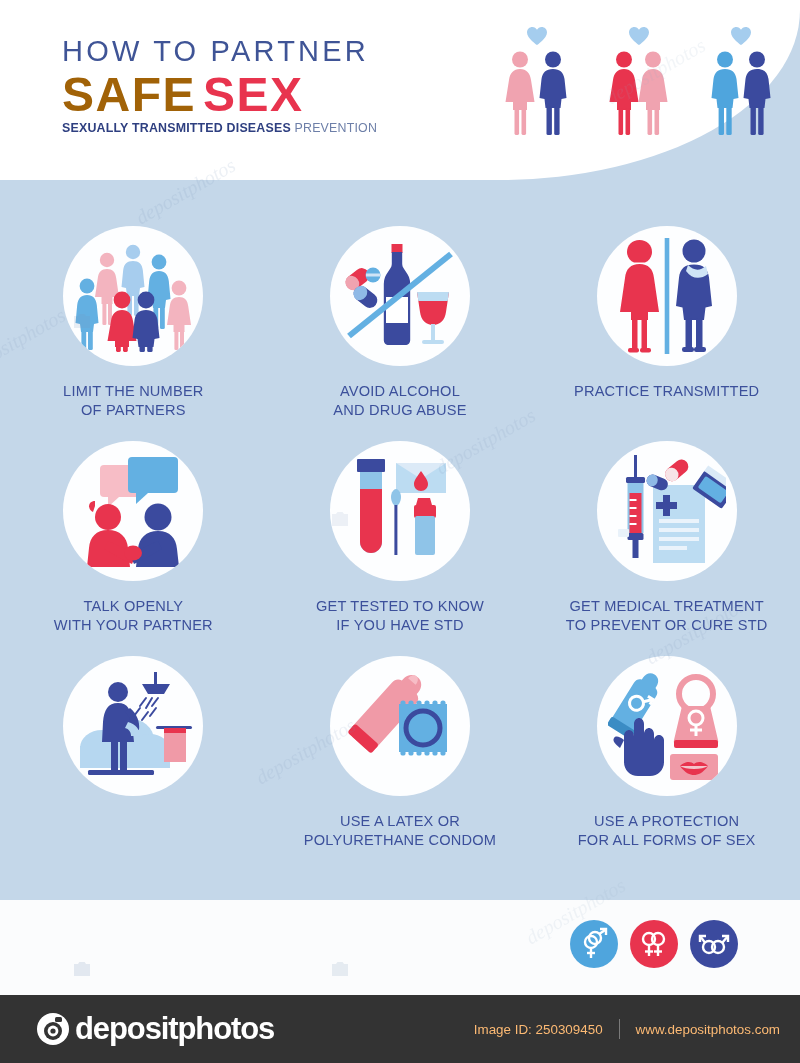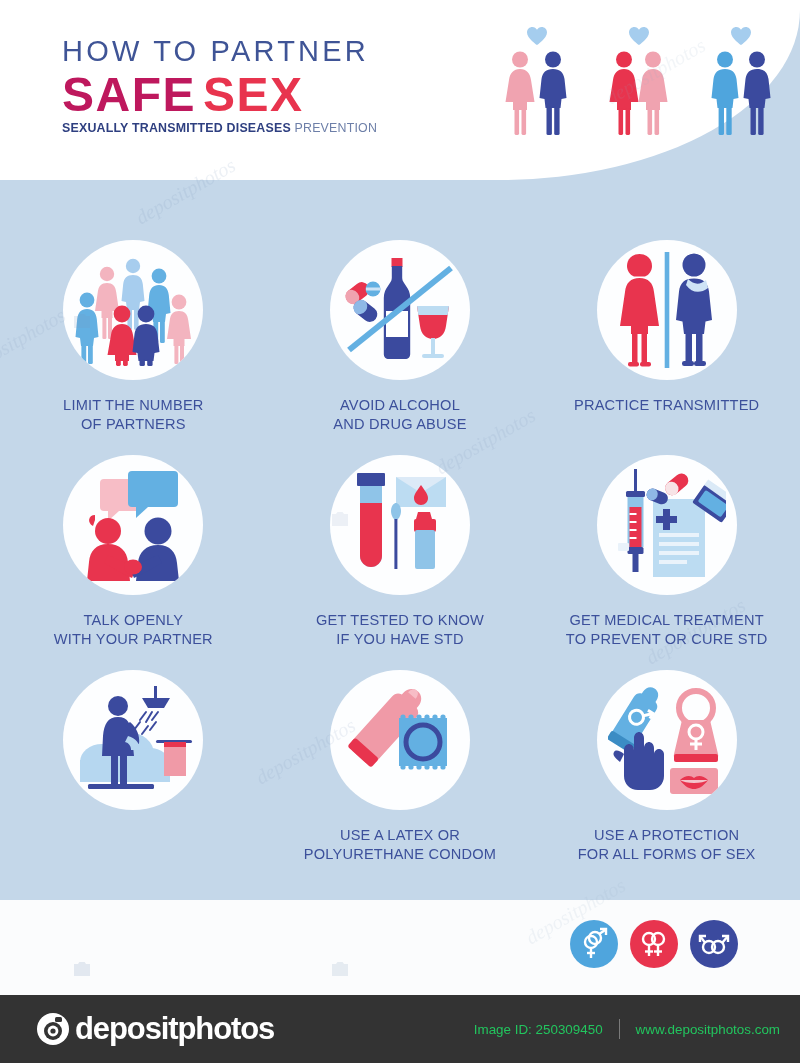--- a/index.html
+++ b/index.html
@@ -44,21 +44,21 @@
   .t-line1 {
     font-size: 29px; letter-spacing: 3.2px;
     color: #3f5496; font-weight: 400;
     line-height: 34px;
   }
   .t-line2 {
     font-size: 48px; font-weight: bold;
     letter-spacing: 1.5px; line-height: 52px;
     margin-top: 1px;
   }
-  .t-safe { color: #be185d; }
+  .t-safe { color: #a16207; }
   .t-sex  { color: #e8344e; margin-left: 7px; }
   .t-line3 {
     font-size: 12.4px;
     letter-spacing: 0.2px; line-height: 15px;
   }
   .t-std { color: #2e3f80; font-weight: bold; }
   .t-prev { color: #6d7fa8; font-weight: 400; }
 
   
   .couples {
@@ -78,21 +78,21 @@
   }
 
   
   .body-bg {
     position: absolute; left: 0; top: 170px;
     width: 800px; height: 730px;
     background: #c4d7e9;
     z-index: 1;
   }
   .grid {
-    position: absolute; left: 0; top: 240px;
+    position: absolute; left: 0; top: 226px;
     width: 800px;
     z-index: 3;
     display: grid;
     grid-template-columns: repeat(3, 1fr);
     row-gap: 21px;
   }
   .cell {
     display: flex; flex-direction: column;
     align-items: center;
   }
@@ -144,21 +144,21 @@
     display: flex; align-items: center;
     margin-left: 36px; gap: 5px;
   }
   .dp-word {
     color: #ffffff; font-size: 31px;
     font-weight: bold; letter-spacing: -1.1px;
   }
   .credit-right {
     margin-left: auto; margin-right: 20px;
     display: flex; align-items: center;
-    color: #22c55e; font-size: 13.4px;
+    color: #fdba74; font-size: 13.4px;
   }
   .credit-sep {
     width: 1px; height: 20px;
     background: #7a7a7a; margin: 0 16px;
   }
   .wm {
     position: absolute; color: rgba(255,255,255,.33);
     font-size: 20px; font-style: italic;
     pointer-events: none; z-index: 7;
     font-family: "Liberation Serif", serif;

